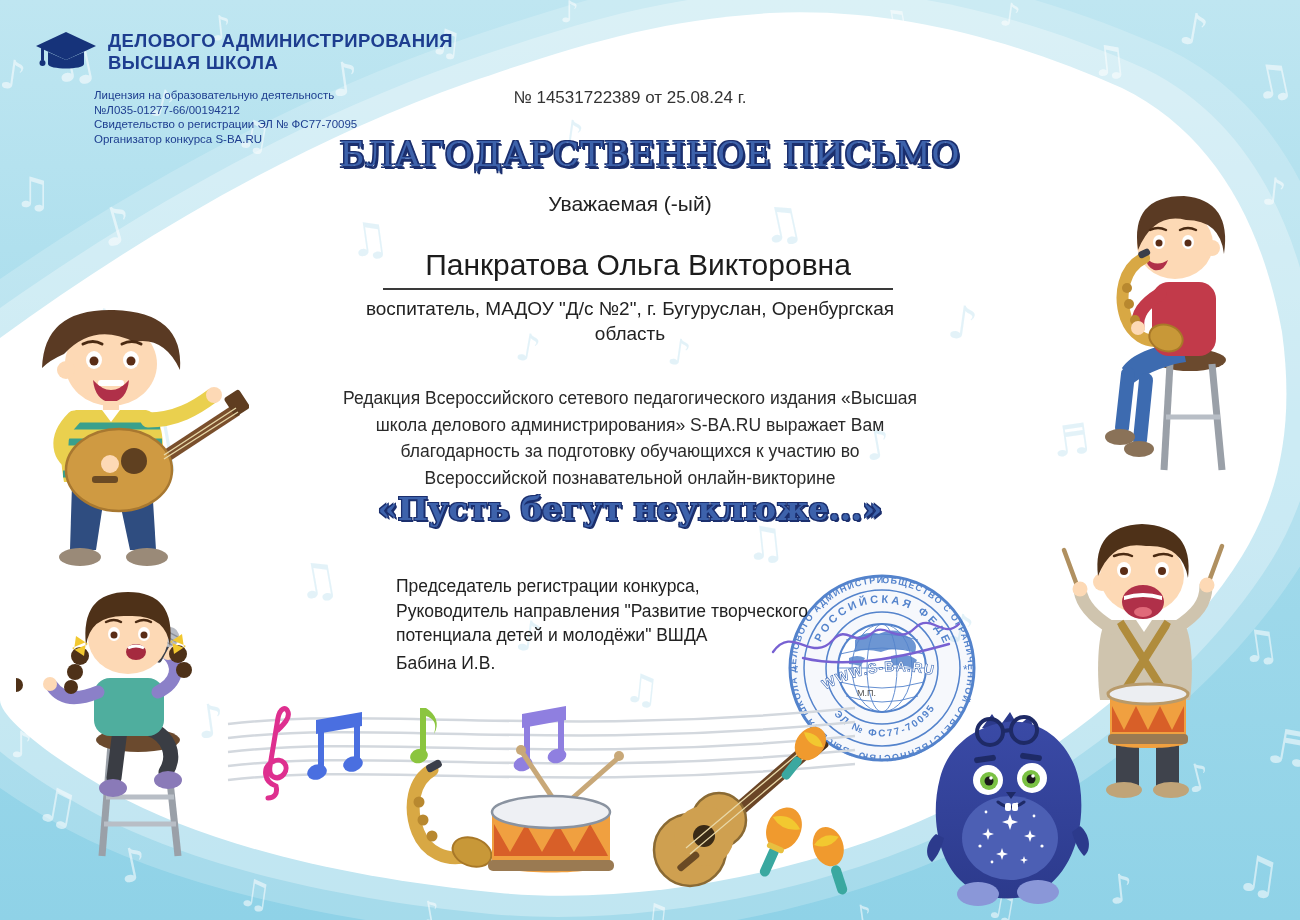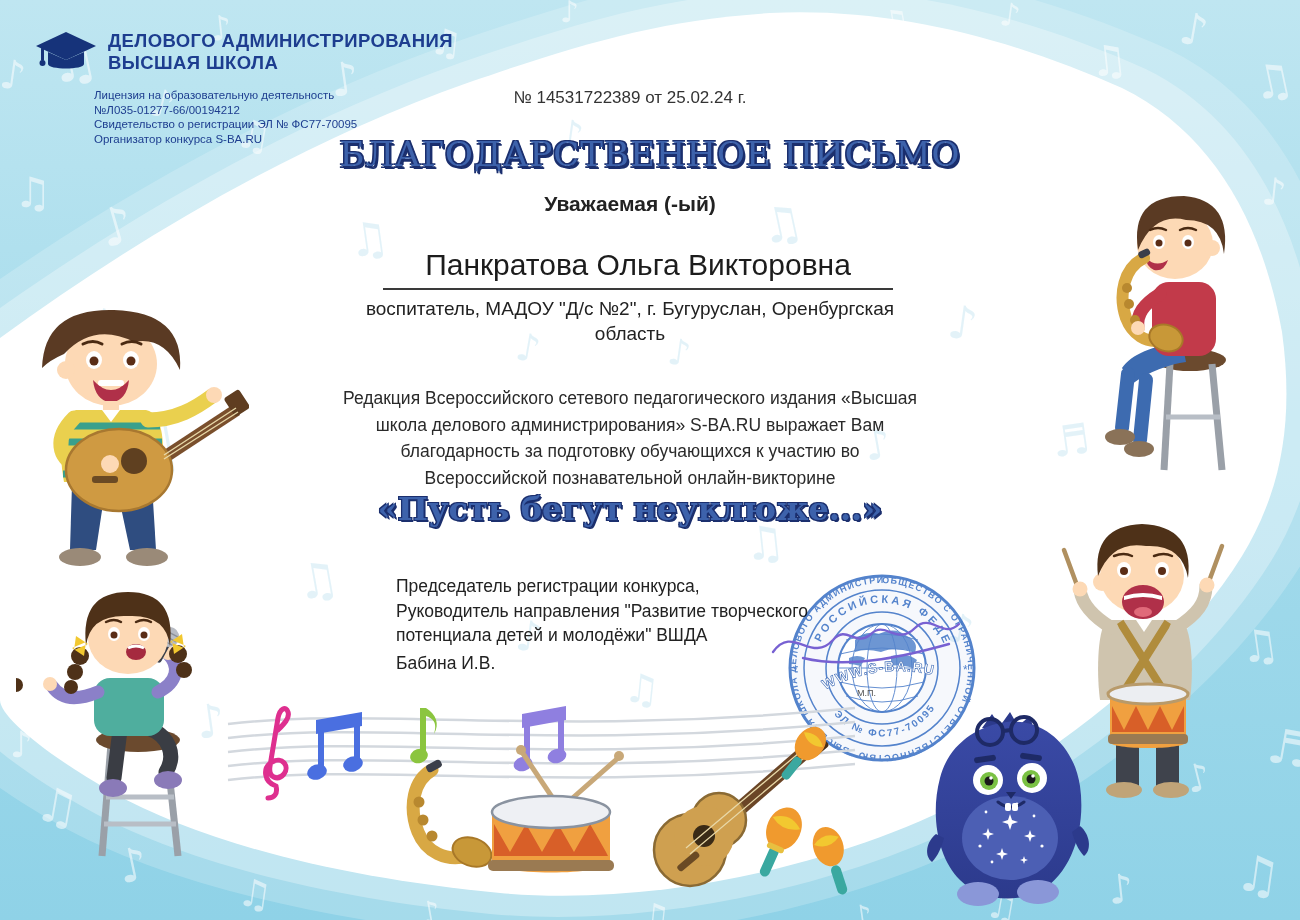--- a/index.html
+++ b/index.html
@@ -16,21 +16,21 @@
   svg{display:block;}
   
   #logo-block{left:34px;top:30px;display:flex;gap:10px;align-items:flex-start;z-index:30;}
   .logo-text{font-weight:bold;color:var(--brand);font-size:18.5px;line-height:22px;letter-spacing:.4px;}
   #license-block{left:94px;top:88px;z-index:30;color:var(--brand);font-weight:normal;font-size:11.5px;line-height:14.5px;}
   #doc-number{left:280px;top:88px;width:700px;text-align:center;font-size:17px;color:#333;z-index:30;}
   #cert-title{left:110px;top:134px;width:1080px;text-align:center;z-index:30;
     font-family:"DejaVu Serif",serif;font-weight:normal;font-size:34px;letter-spacing:1px;color:var(--title-blue);
     text-shadow:-1.5px -1.5px 0 var(--outline),1.5px -1.5px 0 var(--outline),-1.5px 1.5px 0 var(--outline),
       1.5px 1.5px 0 var(--outline),2.5px 2.5px 0 var(--outline);}
-  #salutation{left:280px;top:192px;width:700px;text-align:center;font-size:21px;color:#222;z-index:30;font-weight:bold;}
+  #salutation{left:280px;top:192px;width:700px;text-align:center;font-size:21px;color:#222;z-index:30;}
   #name-wrap{left:288px;top:248px;width:700px;text-align:center;z-index:30;}
   #name{display:inline-block;font-size:30px;color:#1c1c1c;padding:0 42px 6px 42px;border-bottom:2px solid #3a3a3a;}
   #position{left:330px;top:296px;width:600px;text-align:center;font-size:19px;line-height:25px;color:#222;z-index:30;}
   #body-text{left:340px;top:385px;width:580px;text-align:center;font-size:17.5px;line-height:26.5px;color:#2a2a2a;z-index:30;}
   #contest-title{left:180px;top:490px;width:900px;text-align:center;z-index:30;
     font-family:"DejaVu Serif",serif;font-weight:bold;font-size:32px;color:var(--title-blue);
     text-shadow:-1.2px -1.2px 0 var(--outline),1.2px -1.2px 0 var(--outline),-1.2px 1.2px 0 var(--outline),
       1.2px 1.2px 0 var(--outline),2px 2px 0 var(--outline);}
   #signature{left:396px;top:574px;width:470px;font-size:17.5px;line-height:24.5px;color:#222;z-index:30;}
   
@@ -109,21 +109,21 @@
   </div>
 </div>
 
 <div class="abs" id="license-block">
   <div>Лицензия на образовательную деятельность</div>
   <div>№Л035-01277-66/00194212</div>
   <div>Свидетельство о регистрации ЭЛ № ФС77-70095</div>
   <div>Организатор конкурса S-BA.RU</div>
 </div>
 
-<div class="abs" id="doc-number">№ 14531722389 от 25.02.24 г.</div>
+<div class="abs" id="doc-number">№ 14531722389 от 25.08.24 г.</div>
 <div class="abs" id="cert-title">БЛАГОДАРСТВЕННОЕ ПИСЬМО</div>
 <div class="abs" id="salutation">Уважаемая (-ый)</div>
 <div class="abs" id="name-wrap">
   <span id="name">Панкратова Ольга Викторовна</span>
 </div>
 <div class="abs" id="position">воспитатель, МАДОУ "Д/с №2", г. Бугуруслан, Оренбургская область</div>
 <div class="abs" id="body-text">Редакция Всероссийского сетевого педагогического издания «Высшая школа делового администрирования» S-BA.RU выражает Вам благодарность за подготовку обучающихся к участию во Всероссийской познавательной онлайн-викторине</div>
 <div class="abs" id="contest-title">«Пусть бегут неуклюже...»</div>
 <div class="abs" id="signature">
   <div>Председатель регистрации конкурса,</div>

